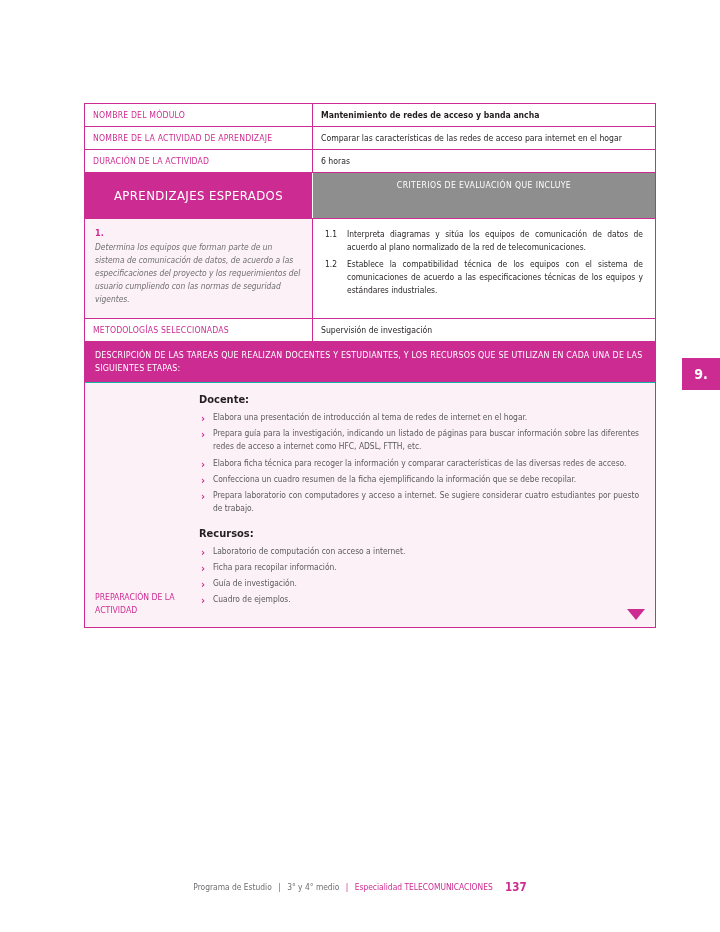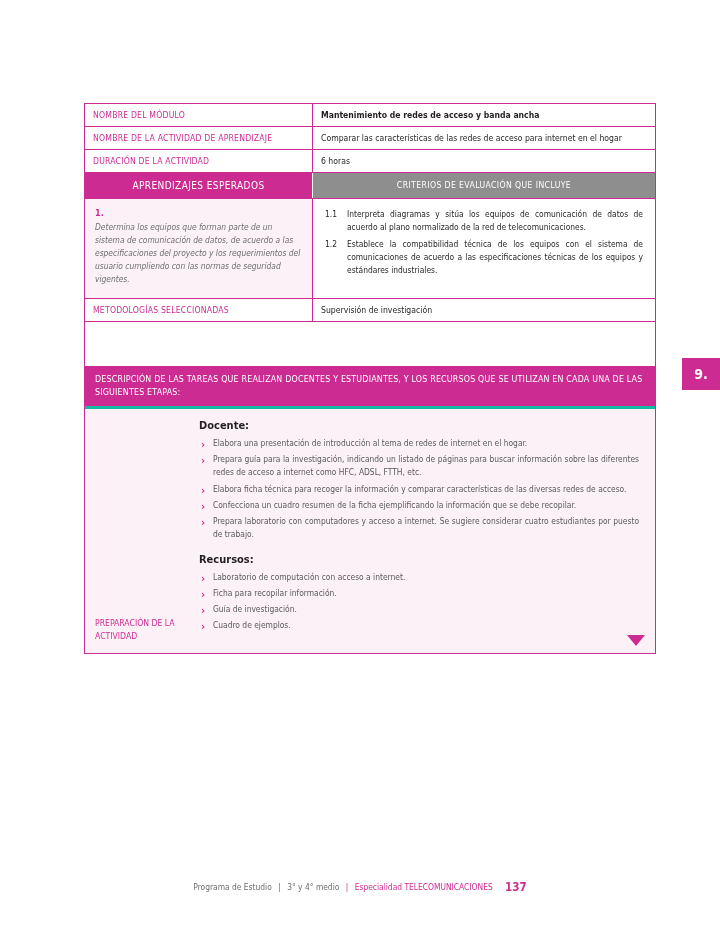--- a/index.html
+++ b/index.html
@@ -81,22 +81,22 @@
   .band {
     display: flex;
     border-bottom: 1px solid #cc2c92;
   }
   .band .left {
     width: 228px;
     box-sizing: border-box;
     background: #cc2c92;
     color: #ffffff;
     text-align: center;
-    padding: 7px 6px;
-    font-size: 10px;
+    padding: 15px 6px;
+    font-size: 13px;
     letter-spacing: 0.4px;
     border-right: 1px solid #ffffff;
     font-family: "DejaVu Sans Condensed", "Liberation Sans", sans-serif;
   }
   .band .right {
     flex: 1;
     box-sizing: border-box;
     background: #8e8e8e;
     color: #ffffff;
     text-align: center;
@@ -152,23 +152,22 @@
   .crit .ctext { flex: 1; text-align: justify; }
 
   
   .desc-band {
     background: #cc2c92;
     color: #ffffff;
     padding: 7px 10px;
     font-size: 8.8px;
     line-height: 1.5;
     letter-spacing: 0.2px;
-    border-bottom: 3px solid #14b8a6;
-    font-family: "DejaVu Sans Condensed", "Liberation Sans", sans-serif;
-    margin-top: 44px;
+    border-bottom: 1px solid #14b8a6;
+    font-family: "DejaVu Sans Condensed", "Liberation Sans", sans-serif;
   }
 
   
   .prep-row {
     display: flex;
     background: #fdf1f8;
   }
   .prep-left {
     width: 110px;
     box-sizing: border-box;

